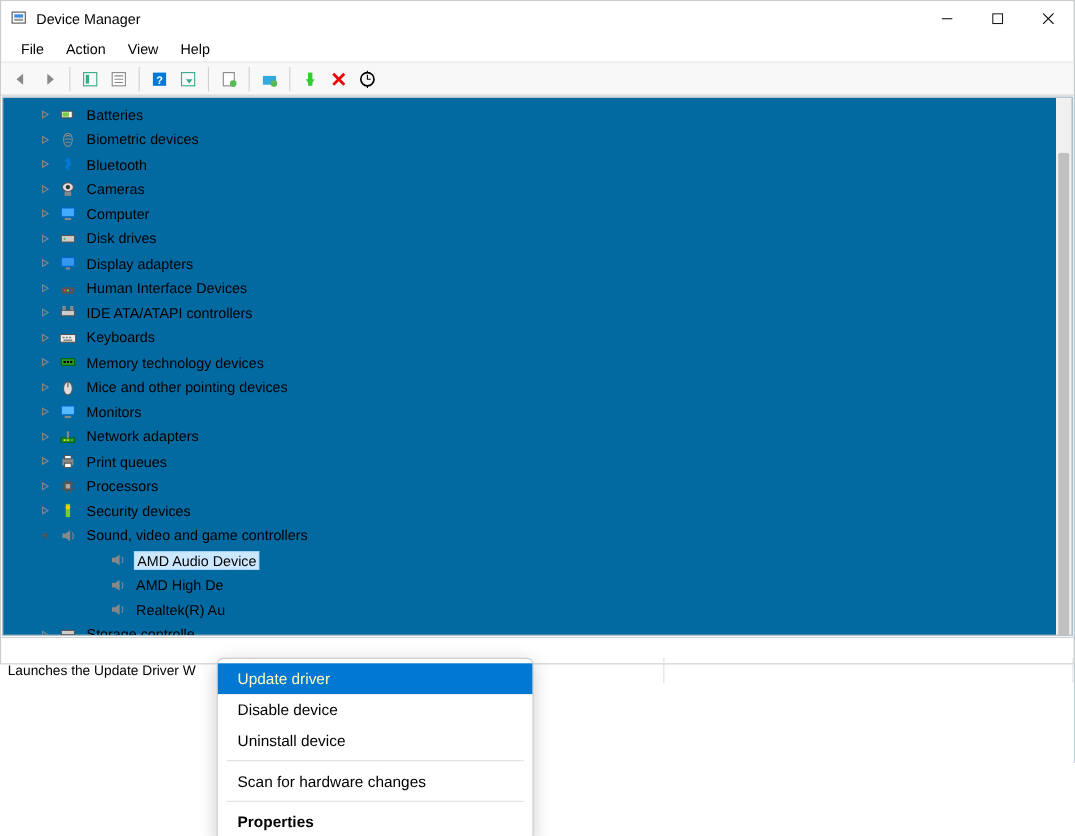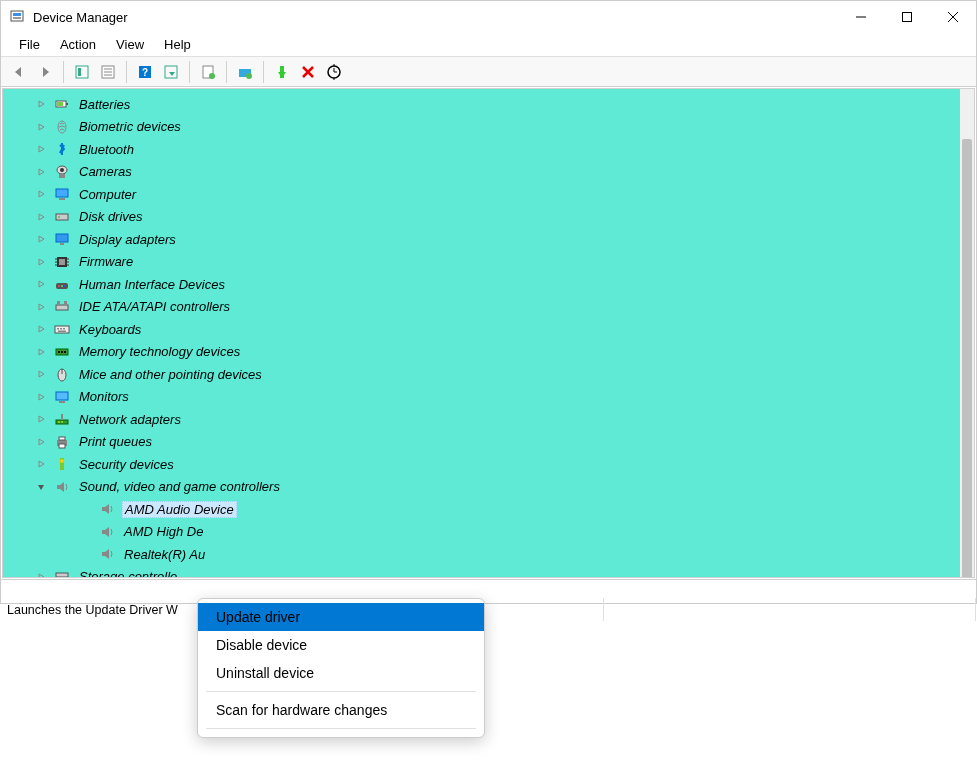--- a/index.html
+++ b/index.html
@@ -9,35 +9,35 @@
   .titlebar .app-icon { width: 16px; height: 16px; margin-right: 8px; }
   .titlebar .title { font-size: 13px; flex: 0 0 auto; }
   .titlebar .spacer { flex: 1; }
   .titlebar .win-controls { display: flex; }
   .win-btn { width: 46px; height: 32px; display: flex; align-items: center; justify-content: center; }
   .menubar { height: 24px; display: flex; align-items: center; padding: 2px 8px; border-bottom: 1px solid #e0e0e0; }
   .menubar .menu-item { padding: 2px 10px; font-size: 13px; }
   .toolbar { height: 30px; display: flex; align-items: center; padding: 2px 6px; gap: 2px; border-bottom: 1px solid #d0d0d0; background: #f8f8f8; }
   .tool-btn { width: 24px; height: 24px; display: flex; align-items: center; justify-content: center; border: 1px solid transparent; }
   .tool-sep { width: 1px; height: 22px; background: #d0d0d0; margin: 0 4px; }
-  .content { flex: 1; overflow: hidden; position: relative; border: 1px solid #d0d0d0; margin: 1px; background: #5eead4; display:flex;font-style:italic; }
+  .content { flex: 1; overflow: hidden; position: relative; border: 1px solid #d0d0d0; margin: 1px; background: #0369a1; display:flex; }
   .tree-scroll { flex:1; overflow-y: auto; padding-top: 4px; position: relative; }
   .tree-row { display: flex; align-items: center; height: 22.5px; padding-left: 30px; white-space: nowrap; cursor: default; }
   .tree-row.child { padding-left: 75px; }
   .tree-row.selected .label-box { background: #cce8ff; border: 1px dotted #99d1ff; }
   .expander { width: 16px; height: 16px; display: flex; align-items: center; justify-content: center; color: #888; font-size: 10px; margin-right: 4px; flex-shrink:0; }
   .dev-icon { width: 18px; height: 18px; margin-right: 6px; flex-shrink:0; display:flex; align-items:center; justify-content:center; }
   .label-box { padding: 0 2px; }
   .statusbar { height: 24px; border-top: 1px solid #d0d0d0; display: flex; align-items: center; }
   .status-cell { padding: 2px 6px; font-size: 12.5px; border-right: 1px solid #e0e0e0; height: 100%; display:flex; align-items:center;margin-top:36px; }
   .status-cell.first { width: 230px; }
   .status-cell.mid { flex: 1; }
   .context-menu { position: absolute; left: 197px; top: 598px; width: 288px; background: #fff; border: 1px solid #ccc; border-radius: 6px; box-shadow: 0 4px 16px rgba(0,0,0,0.2); padding: 4px 0; z-index: 100; }
   .ctx-item { height: 28px; display: flex; align-items: center; padding: 0 18px; font-size: 14px; white-space: nowrap; }
-  .ctx-item.highlighted { background: #0078d4; color: #000000; }
+  .ctx-item.highlighted { background: #0078d4; color: #fef9c3; }
   .ctx-item.bold { font-weight: 600; }
   .ctx-sep { height: 1px; background: #e0e0e0; margin: 4px 8px; }
   .vscroll-track { position: absolute; right: 0; top: 0; bottom: 0; width: 14px; background: #f0f0f0; }
   .vscroll-thumb { position: absolute; right: 0; top: 50px; width: 10px; height: 540px; background: #c0c0c0; border-radius: 2px; margin-right:2px; }
 </style>
 </head>
 <body>
 
 <div class="window">
 
@@ -256,40 +256,20 @@
           <span class="label-box">Display adapters</span>
         </div>
         <div class="tree-row">
           <span class="expander">
             <svg width="10" height="10">
               <path d="M3 2 L8 5 L3 8 Z" fill="none" stroke="#888"></path>
             </svg>
           </span>
           <span class="dev-icon">
             <svg width="16" height="16">
-              <rect x="3" y="3" width="10" height="10" fill="#333"></rect>
-              <rect x="5" y="5" width="6" height="6" fill="#999"></rect>
-              <line x1="1" y1="5" x2="3" y2="5" stroke="#333"></line>
-              <line x1="1" y1="8" x2="3" y2="8" stroke="#333"></line>
-              <line x1="1" y1="11" x2="3" y2="11" stroke="#333"></line>
-              <line x1="13" y1="5" x2="15" y2="5" stroke="#333"></line>
-              <line x1="13" y1="8" x2="15" y2="8" stroke="#333"></line>
-              <line x1="13" y1="11" x2="15" y2="11" stroke="#333"></line>
-            </svg>
-          </span>
-          <span class="label-box">Firmware</span>
-        </div>
-        <div class="tree-row">
-          <span class="expander">
-            <svg width="10" height="10">
-              <path d="M3 2 L8 5 L3 8 Z" fill="none" stroke="#888"></path>
-            </svg>
-          </span>
-          <span class="dev-icon">
-            <svg width="16" height="16">
               <rect x="2" y="7" width="12" height="6" rx="2" fill="#555"></rect>
               <circle cx="5" cy="10" r="1" fill="#e44"></circle>
               <circle cx="8" cy="10" r="1" fill="#4e4"></circle>
               <circle cx="11" cy="10" r="1" fill="#44e"></circle>
             </svg>
           </span>
           <span class="label-box">Human Interface Devices</span>
         </div>
         <div class="tree-row">
           <span class="expander">
@@ -390,20 +370,42 @@
             </svg>
           </span>
           <span class="dev-icon">
             <svg width="16" height="16">
               <rect x="3" y="6" width="10" height="6" fill="#888"></rect>
               <rect x="5" y="3" width="6" height="3" fill="#fff" stroke="#555"></rect>
               <rect x="5" y="10" width="6" height="4" fill="#fff" stroke="#555"></rect>
             </svg>
           </span>
           <span class="label-box">Print queues</span>
+        </div>
+        <div class="tree-row">
+          <span class="expander">
+            <svg width="10" height="10">
+              <path d="M3 2 L8 5 L3 8 Z" fill="none" stroke="#888"></path>
+            </svg>
+          </span>
+          <span class="dev-icon">
+            <svg width="16" height="16">
+              <rect x="4" y="4" width="8" height="8" fill="#555"></rect>
+              <rect x="6" y="6" width="4" height="4" fill="#aaa"></rect>
+              <line x1="2" y1="6" x2="4" y2="6" stroke="#555"></line>
+              <line x1="2" y1="10" x2="4" y2="10" stroke="#555"></line>
+              <line x1="12" y1="6" x2="14" y2="6" stroke="#555"></line>
+              <line x1="12" y1="10" x2="14" y2="10" stroke="#555"></line>
+              <line x1="6" y1="2" x2="6" y2="4" stroke="#555"></line>
+              <line x1="10" y1="2" x2="10" y2="4" stroke="#555"></line>
+              <line x1="6" y1="12" x2="6" y2="14" stroke="#555"></line>
+              <line x1="10" y1="12" x2="10" y2="14" stroke="#555"></line>
+            </svg>
+          </span>
+          <span class="label-box">Processors</span>
         </div>
         <div class="tree-row">
           <span class="expander">
             <svg width="10" height="10">
               <path d="M3 2 L8 5 L3 8 Z" fill="none" stroke="#888"></path>
             </svg>
           </span>
           <span class="dev-icon">
             <svg width="16" height="16">
               <rect x="6" y="2" width="4" height="12" fill="#7c3"></rect>
@@ -485,13 +487,14 @@
 
 </div>
 
 <div class="context-menu" id="ctx-menu">
     <div class="ctx-item highlighted">Update driver</div>
     <div class="ctx-item">Disable device</div>
     <div class="ctx-item">Uninstall device</div>
     <div class="ctx-sep"></div>
     <div class="ctx-item">Scan for hardware changes</div>
     <div class="ctx-sep"></div>
+    <div class="ctx-item bold">Properties</div>
   </div>
 
 </body></html>

